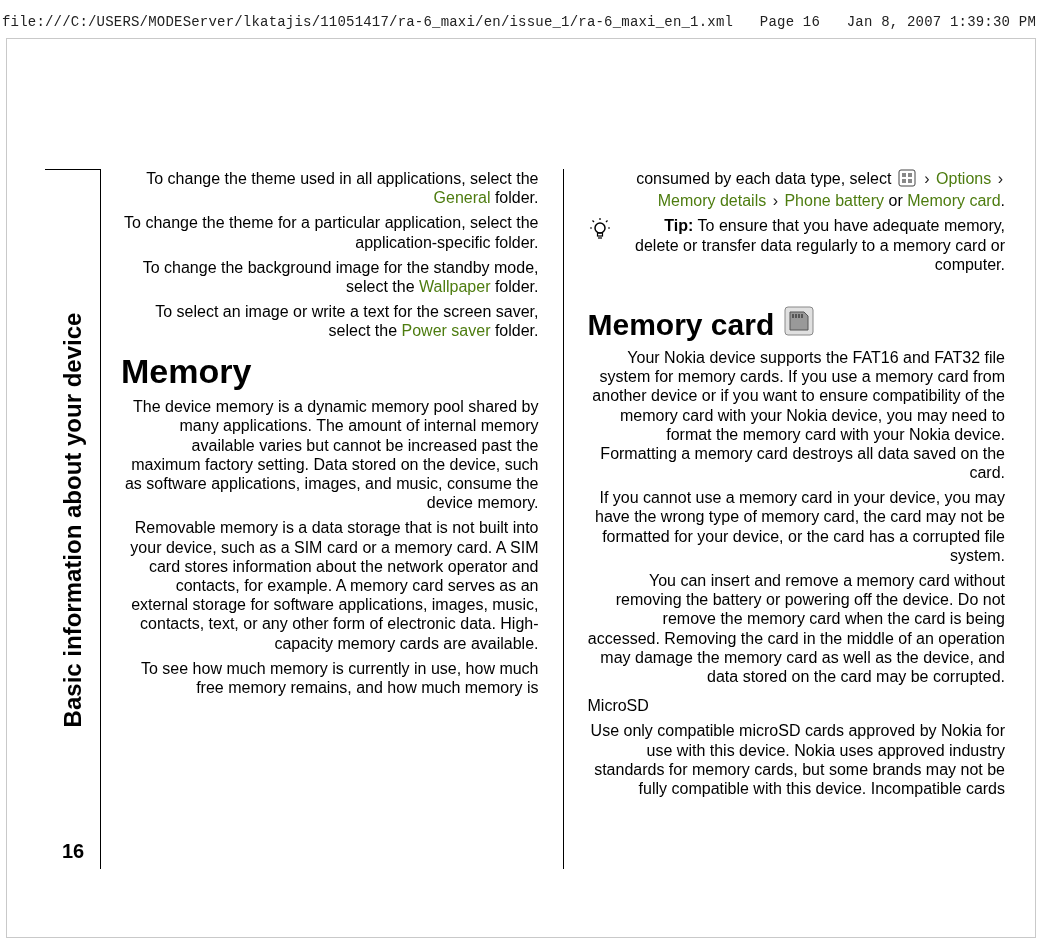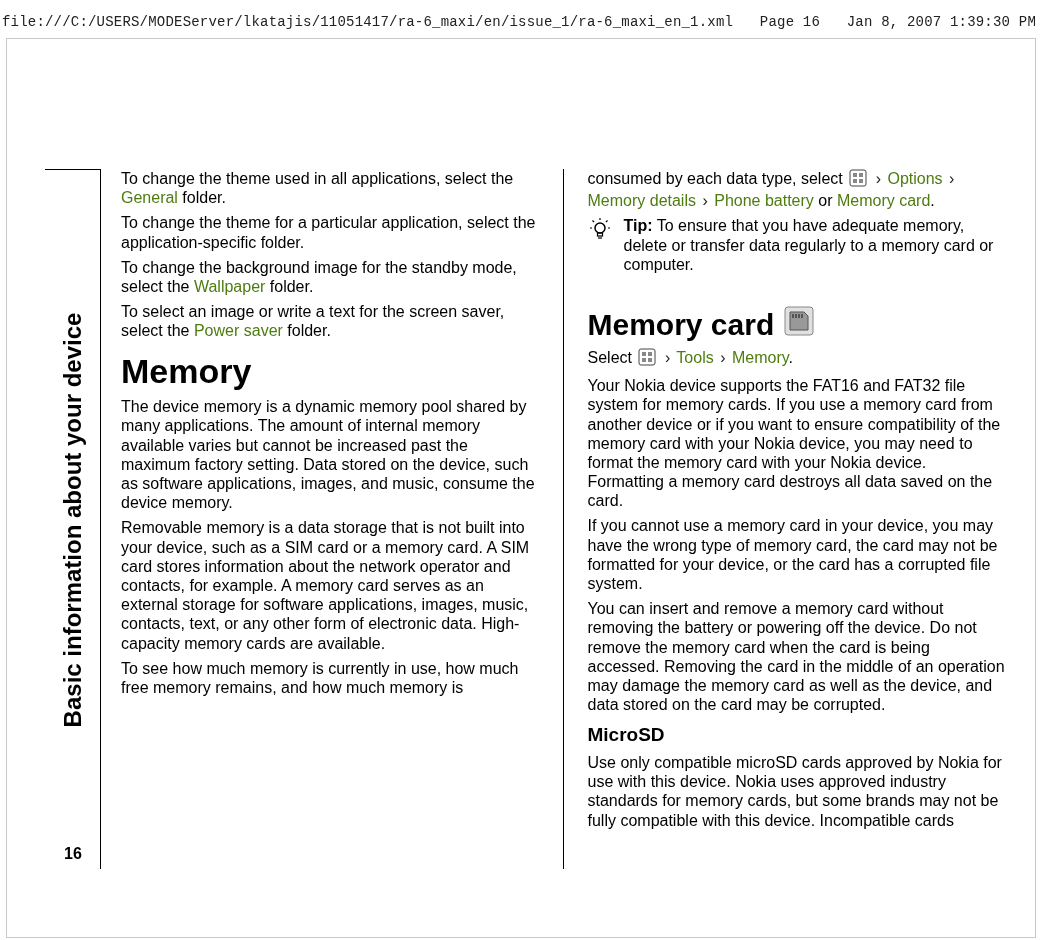--- a/index.html
+++ b/index.html
@@ -51,58 +51,58 @@
     font-weight: bold;
     font-size: 24px;
   }
   .page-num {
     position: absolute;
     bottom: 6px;
     left: 0;
     width: 56px;
     text-align: center;
     font-weight: bold;
-    font-size: 16px;
+    font-size: 20px;
     color: #000;
   }
   .content-cols {
     flex: 1;
     display: flex;
     column-gap: 22px;
     padding-left: 20px;
   }
   .col {
     flex: 1;
     font-size: 16px;
     line-height: 1.2;
     position: relative;
   }
-  .col p { margin: 0 0 6px 0; }
+  .col p { margin: 0 0 6px 0; text-align: right; }
   .divider {
     width: 1px;
     background: #000;
     margin: 0 2px;
   }
   .link-blue { color: #4d7c0f; }
   h1.memory {
     font-size: 34px;
     font-weight: bold;
     margin: 10px 0 6px 0;
   }
   h2.memcard {
     font-size: 30px;
     font-weight: bold;
     display: inline-flex;
     align-items: center;
     gap: 10px;
     margin: 10px 0 4px 0;
   }
   h3.microsd {
-    font-size: 19px;
-    font-weight: bold;
+    font-size: 16px;
+    font-weight: normal;
     margin: 10px 0 6px 0;
   }
   .tip-row {
     display: flex;
     gap: 12px;
     margin: 4px 0 16px 0;
   }
   .chevron { color: #222; padding: 0 2px; }
   .icon-menu {
     display: inline-block;
@@ -200,36 +200,20 @@
                 <rect x="1" y="1" width="28" height="28" rx="3" fill="#e0e0e0" stroke="#888"></rect>
                 <path d="M6 6 h14 l4 4 v14 h-18 z" fill="#999" stroke="#555"></path>
                 <rect x="8" y="8" width="2" height="4" fill="#555"></rect>
                 <rect x="11" y="8" width="2" height="4" fill="#555"></rect>
                 <rect x="14" y="8" width="2" height="4" fill="#555"></rect>
                 <rect x="17" y="8" width="2" height="4" fill="#555"></rect>
               </svg>
           </span>
         </h2>
 
-        <p>
-          <span>Select </span>
-          <span class="icon-menu">
-            <svg width="18" height="18" viewBox="0 0 18 18">
-                <rect x="1" y="1" width="16" height="16" rx="2" fill="#fff" stroke="#444" stroke-width="1"></rect>
-                <rect x="4" y="4" width="4" height="4" fill="#888"></rect>
-                <rect x="10" y="4" width="4" height="4" fill="#888"></rect>
-                <rect x="4" y="10" width="4" height="4" fill="#888"></rect>
-                <rect x="10" y="10" width="4" height="4" fill="#888"></rect>
-              </svg>
-          </span>
-          <span class="chevron">›</span>
-          <span class="link-blue">Tools</span>
-          <span class="chevron">›</span>
-          <span class="link-blue">Memory</span><span>.</span>
-        </p>
 
         <p>Your Nokia device supports the FAT16 and FAT32 file system for memory cards. If you use a memory card from another device or if you want to ensure compatibility of the memory card with your Nokia device, you may need to format the memory card with your Nokia device. Formatting a memory card destroys all data saved on the card.</p>
         <p>If you cannot use a memory card in your device, you may have the wrong type of memory card, the card may not be formatted for your device, or the card has a corrupted file system.</p>
         <p>You can insert and remove a memory card without removing the battery or powering off the device. Do not remove the memory card when the card is being accessed. Removing the card in the middle of an operation may damage the memory card as well as the device, and data stored on the card may be corrupted.</p>
         <h3 class="microsd">MicroSD</h3>
         <p>Use only compatible microSD cards approved by Nokia for use with this device. Nokia uses approved industry standards for memory cards, but some brands may not be fully compatible with this device. Incompatible cards</p>
       </div>
 
     </div>
   </div>

